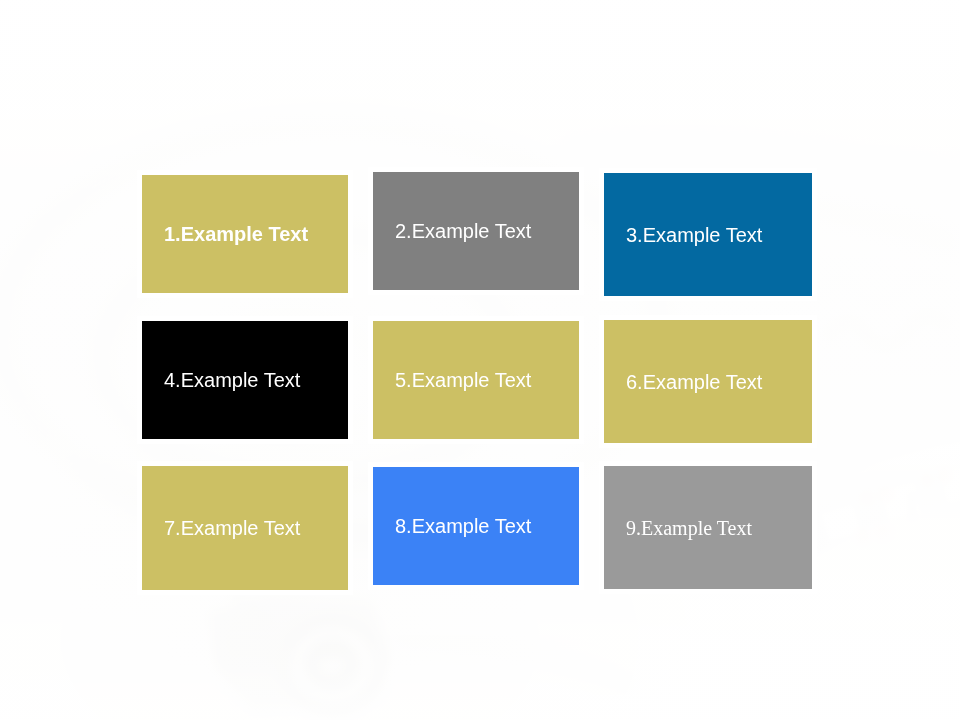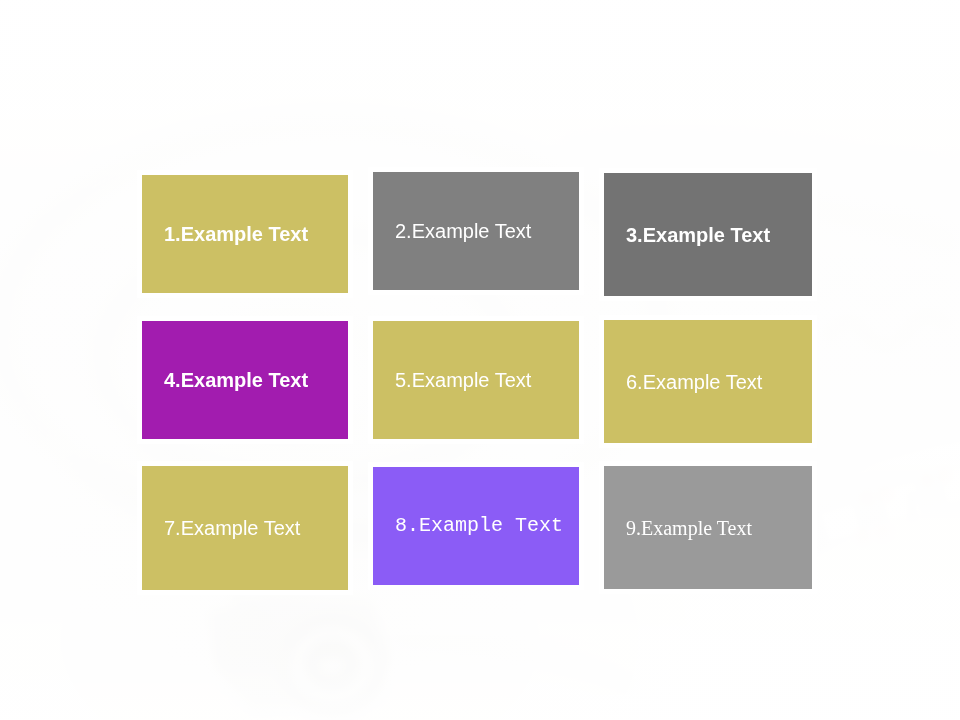--- a/index.html
+++ b/index.html
@@ -208,37 +208,37 @@
     <div id="bg-wash"></div>
   </div>
 
 
   <div class="block c1 r1a" style="background-color: rgb(204, 192, 100); font-weight: bold;">
     <span class="label">1.Example Text</span>
   </div>
   <div class="block c2 r1b" style="background-color: rgb(128, 128, 128);">
     <span class="label">2.Example Text</span>
   </div>
-  <div class="block c3 r1c" style="background-color: #737373; font-weight: bold;">
+  <div class="block c3 r1c" style="background-color: #0369a1;">
     <span class="label">3.Example Text</span>
   </div>
 
-  <div class="block c1 r2a" style="background-color: #a21caf; font-weight: bold;">
+  <div class="block c1 r2a" style="background-color: #000000;">
     <span class="label">4.Example Text</span>
   </div>
   <div class="block c2 r2b" style="background-color: rgb(204, 192, 100);">
     <span class="label">5.Example Text</span>
   </div>
   <div class="block c3 r2c" style="background-color: rgb(204, 192, 100);">
     <span class="label">6.Example Text</span>
   </div>
 
   <div class="block c1 r3a" style="background-color: rgb(204, 192, 100);">
     <span class="label">7.Example Text</span>
   </div>
-  <div class="block c2 r3b" style="background-color: #8b5cf6; font-family: Liberation Mono, monospace;">
+  <div class="block c2 r3b" style="background-color: #3b82f6;">
     <span class="label">8.Example Text</span>
   </div>
   <div class="block c3 r3c" style="background-color: rgb(154, 154, 154); font-family: Liberation Serif, serif;">
     <span class="label">9.Example Text</span>
   </div>
 
 </div>
 
 </body></html>

